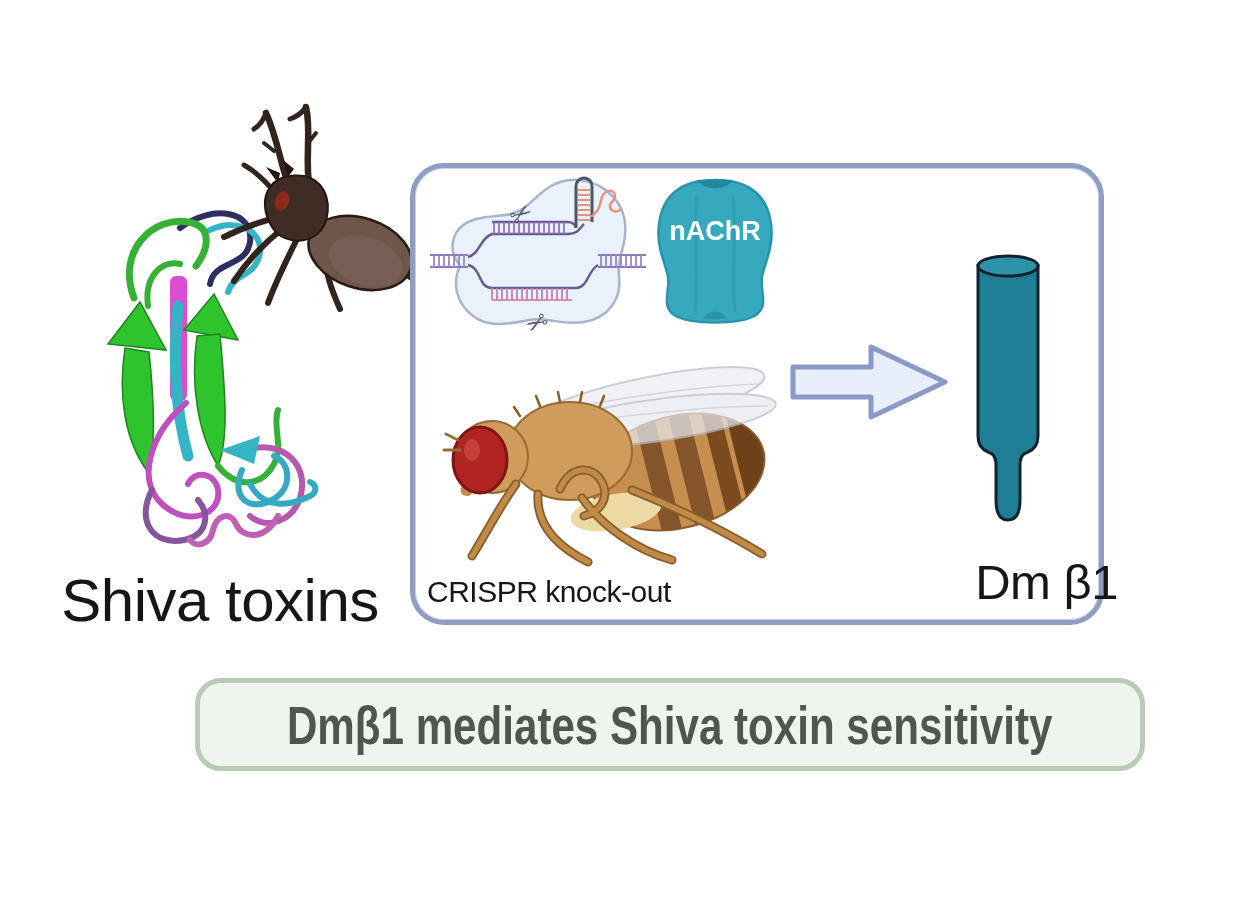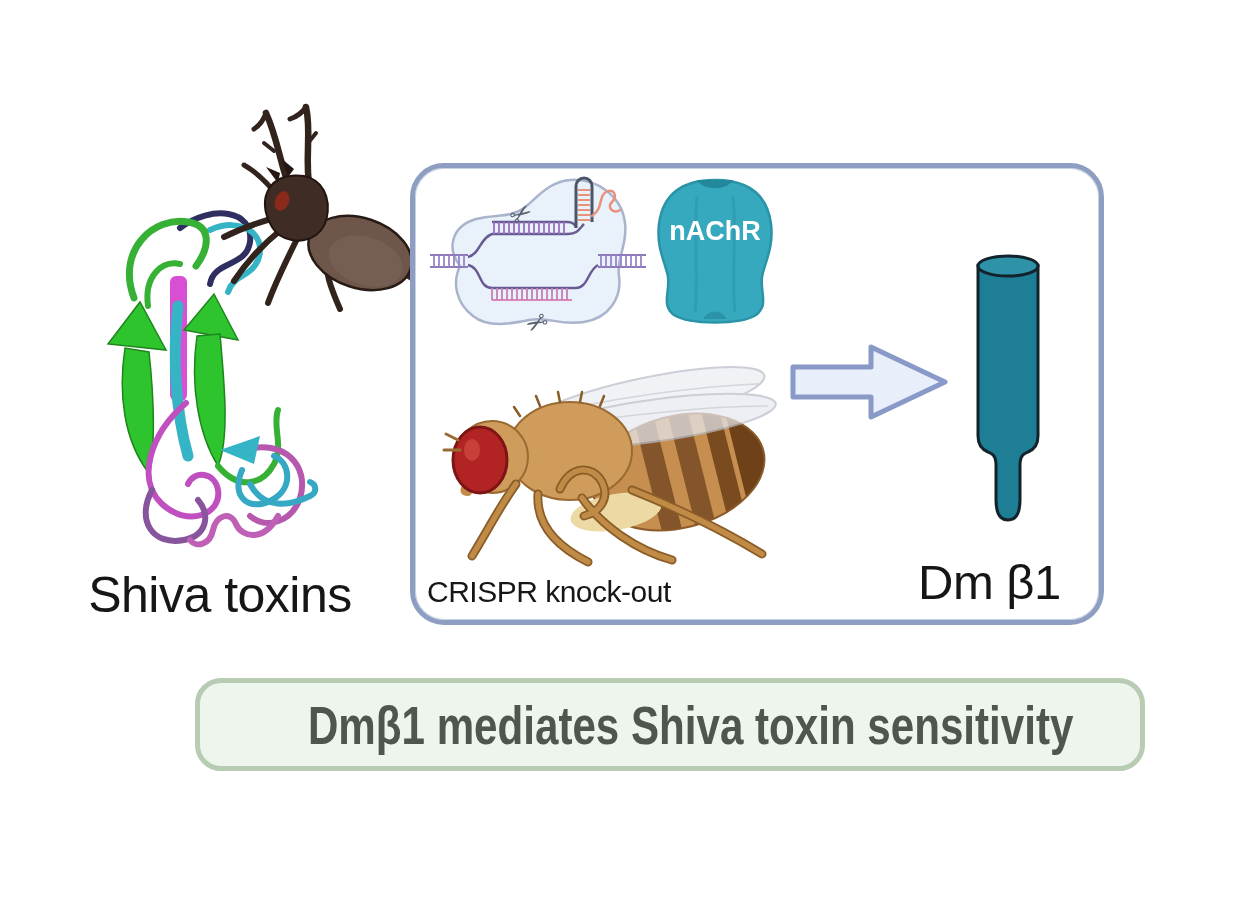--- a/index.html
+++ b/index.html
@@ -2,32 +2,32 @@
 <html><head>
 <meta charset="utf-8">
 <style>
   html,body{margin:0;padding:0;background:#ffffff;}
   .canvas{
     position:relative;width:1250px;height:900px;background:#ffffff;overflow:hidden;
     font-family:"Liberation Sans",sans-serif;
   }
   .abs{position:absolute;}
   .label{position:absolute;color:#161616;letter-spacing:-0.5px;white-space:nowrap;}
-  .shiva-label{left:50px;top:566px;width:340px;text-align:center;font-size:50px;}
+  .shiva-label{left:50px;top:566px;width:340px;text-align:center;font-size:60px;}
   .crispr-label{left:427px;top:575px;font-size:30px;}
-  .dm-label{left:918px;top:554px;width:200px;text-align:left;font-size:49px;}
+  .dm-label{left:918px;top:554px;width:200px;text-align:right;font-size:49px;}
   .main-box{
     position:absolute;left:410px;top:163px;width:694px;height:462px;
     border:5px solid #8d9ec2;border-radius:34px;box-sizing:border-box;background:#ffffff;
     box-shadow:inset 0 0 0 1px #c9d2e4;
   }
   .banner{
     position:absolute;left:195px;top:678px;width:950px;height:93px;
     background:#eef5ec;border:5px solid #b7ccb2;border-radius:26px;box-sizing:border-box;
-    display:flex;align-items:center;justify-content:flex-start;
+    display:flex;align-items:center;justify-content:center;
   }
   .banner-text{
     font-size:54px;font-weight:bold;color:#50554f;white-space:nowrap;
     transform:scaleX(0.78);transform-origin:center;letter-spacing:0px;
   }
   svg{display:block;overflow:visible;}
   svg text.receptor-text{font-family:"Liberation Sans",sans-serif;}
 </style>
 </head>
 <body>

